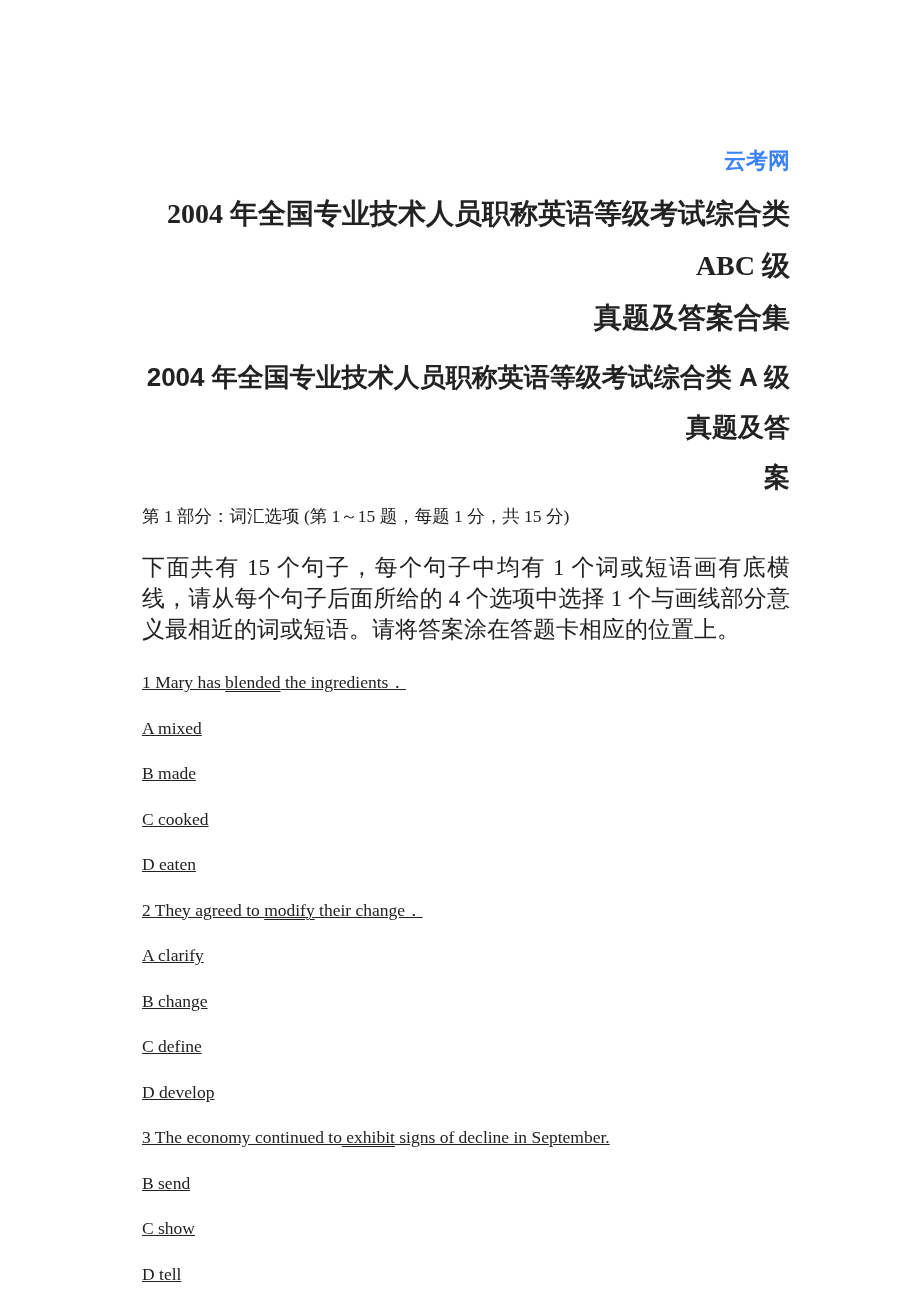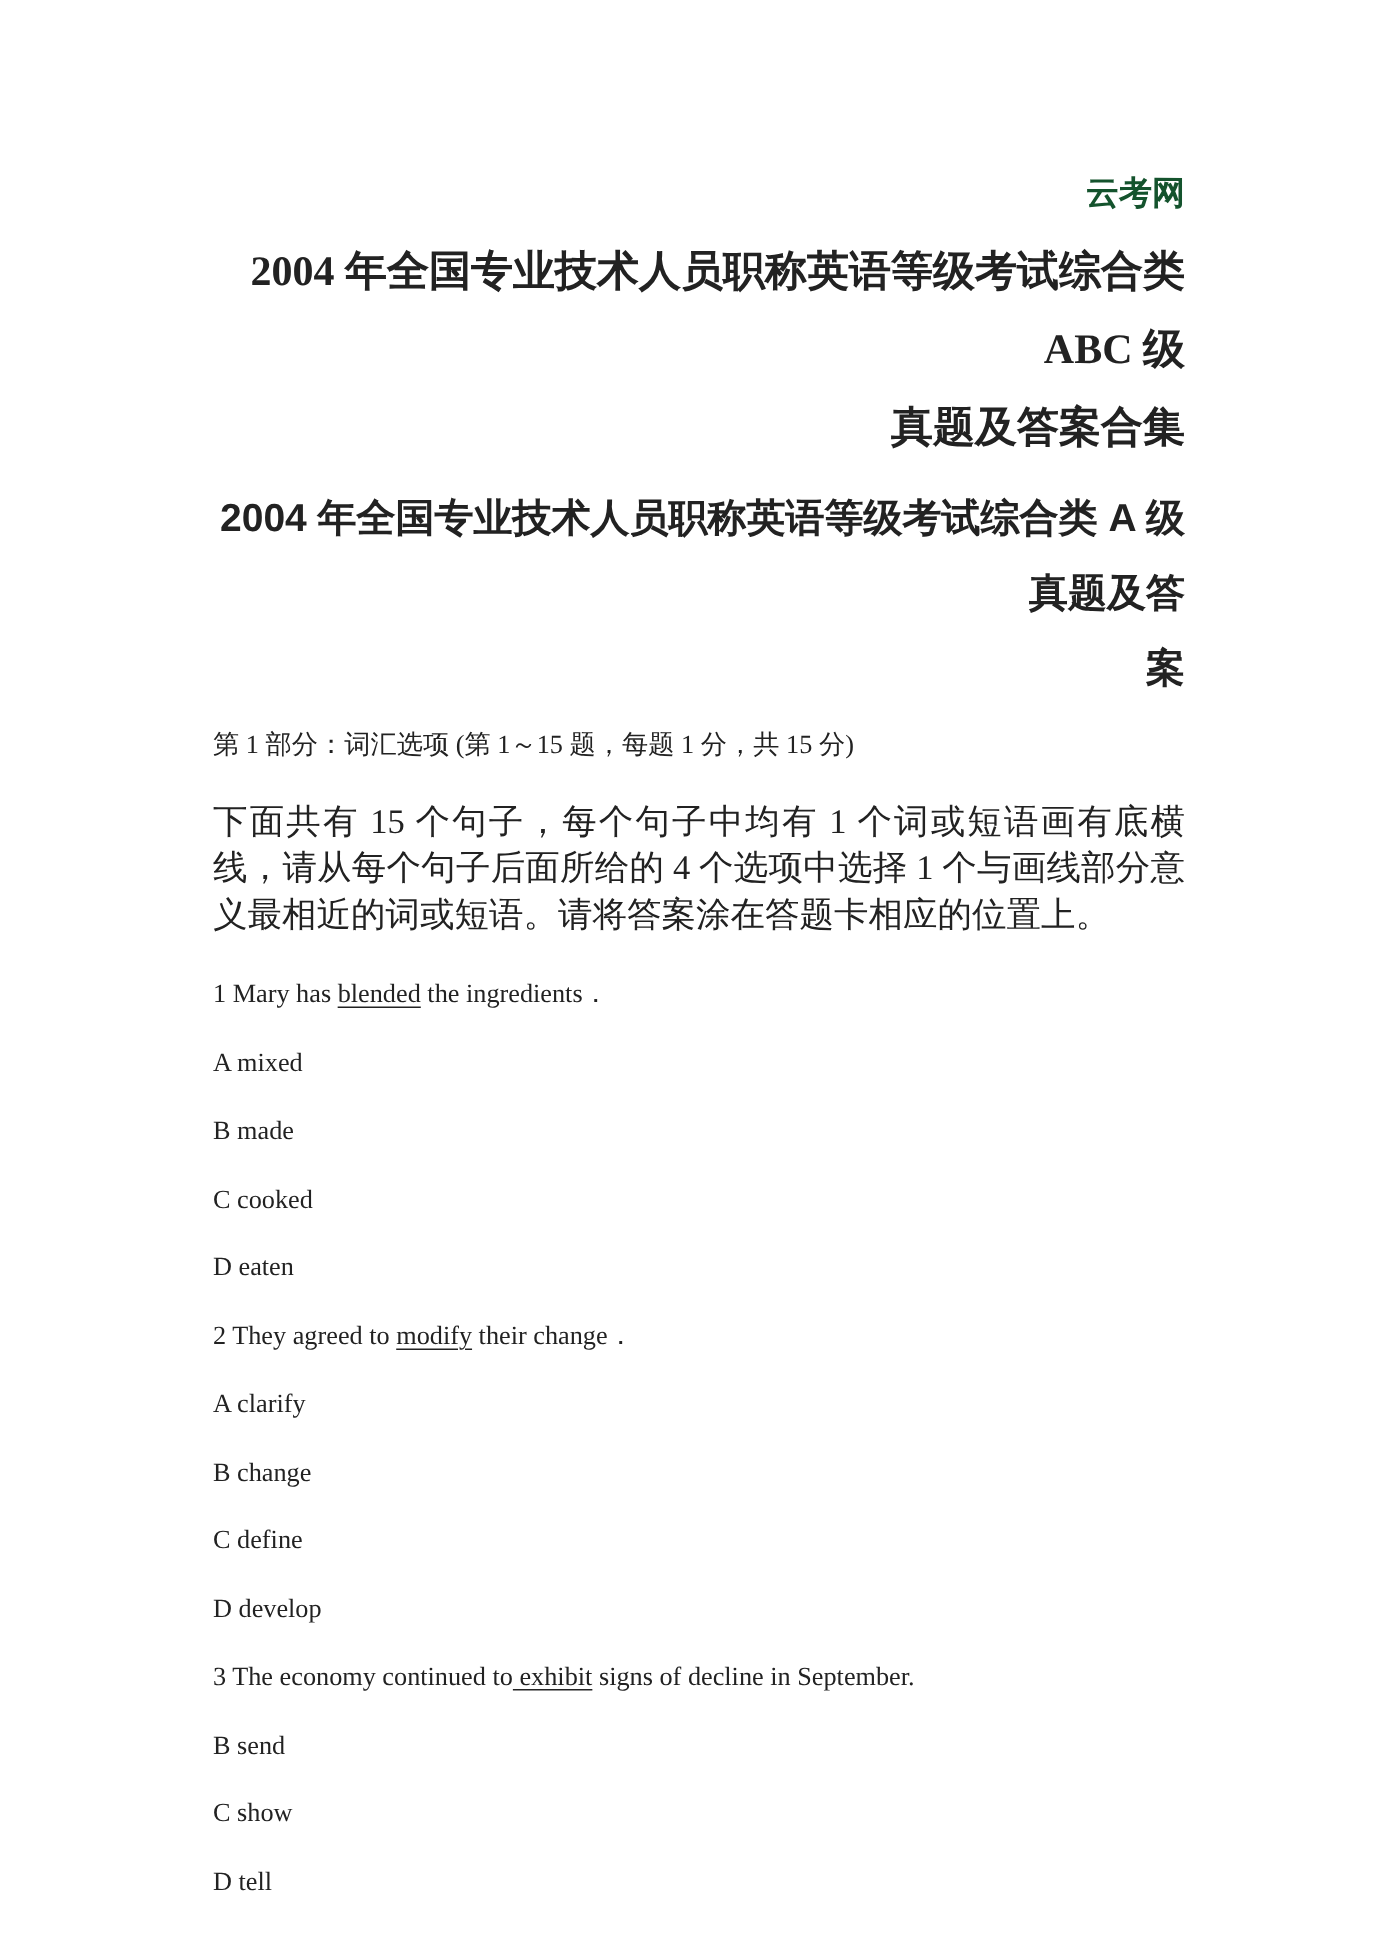--- a/index.html
+++ b/index.html
@@ -34,47 +34,48 @@
   }
   .doc-subtitle {
     margin-top: 8px;
     font-size: 26px;
     font-weight: bold;
     text-align: right;
     line-height: 50px;
     font-family: "Liberation Sans", "DejaVu Sans", sans-serif;
   }
   .section-heading {
-    margin-top: 12px;
+    margin-top: 0;
     font-size: 17.5px;
     line-height: 28px;
   }
   .instructions {
     margin-top: 22px;
     font-size: 23px;
     line-height: 31px;
     text-align: justify;
   }
   .line {
     margin: 17.5px 0 0 0;
     font-size: 17.5px;
     line-height: 28px;
+    text-decoration: underline;
   }
   .u {
     text-decoration: underline;
     text-underline-offset: 3px;
     text-decoration-thickness: 1px;
   }
 </style>
 </head>
 <body>
 
 <div class="page">
 
-  <div class="watermark" style="color: #14532d;">云考网</div>
+  <div class="watermark" style="color: #3b82f6; margin-top: 32px;">云考网</div>
 
   <div class="doc-title">
     <div>2004 年全国专业技术人员职称英语等级考试综合类 ABC 级</div>
     <div>真题及答案合集</div>
   </div>
 
   <div class="doc-subtitle">
     <div>2004 年全国专业技术人员职称英语等级考试综合类 A 级真题及答</div>
     <div>案</div>
   </div>

